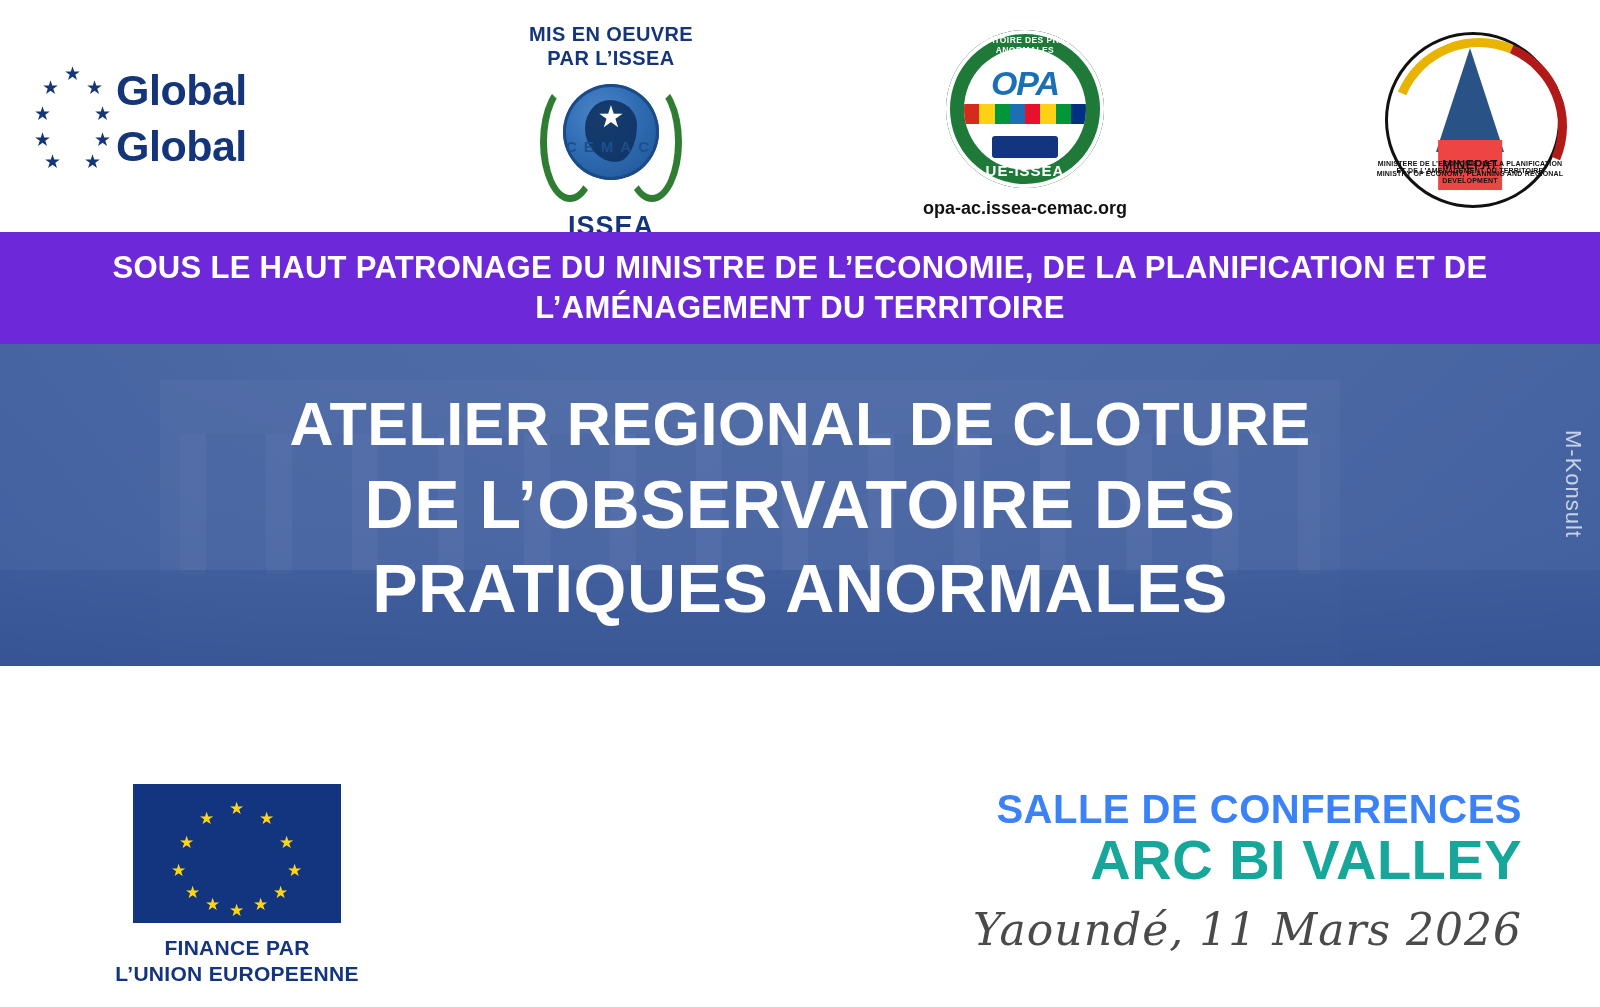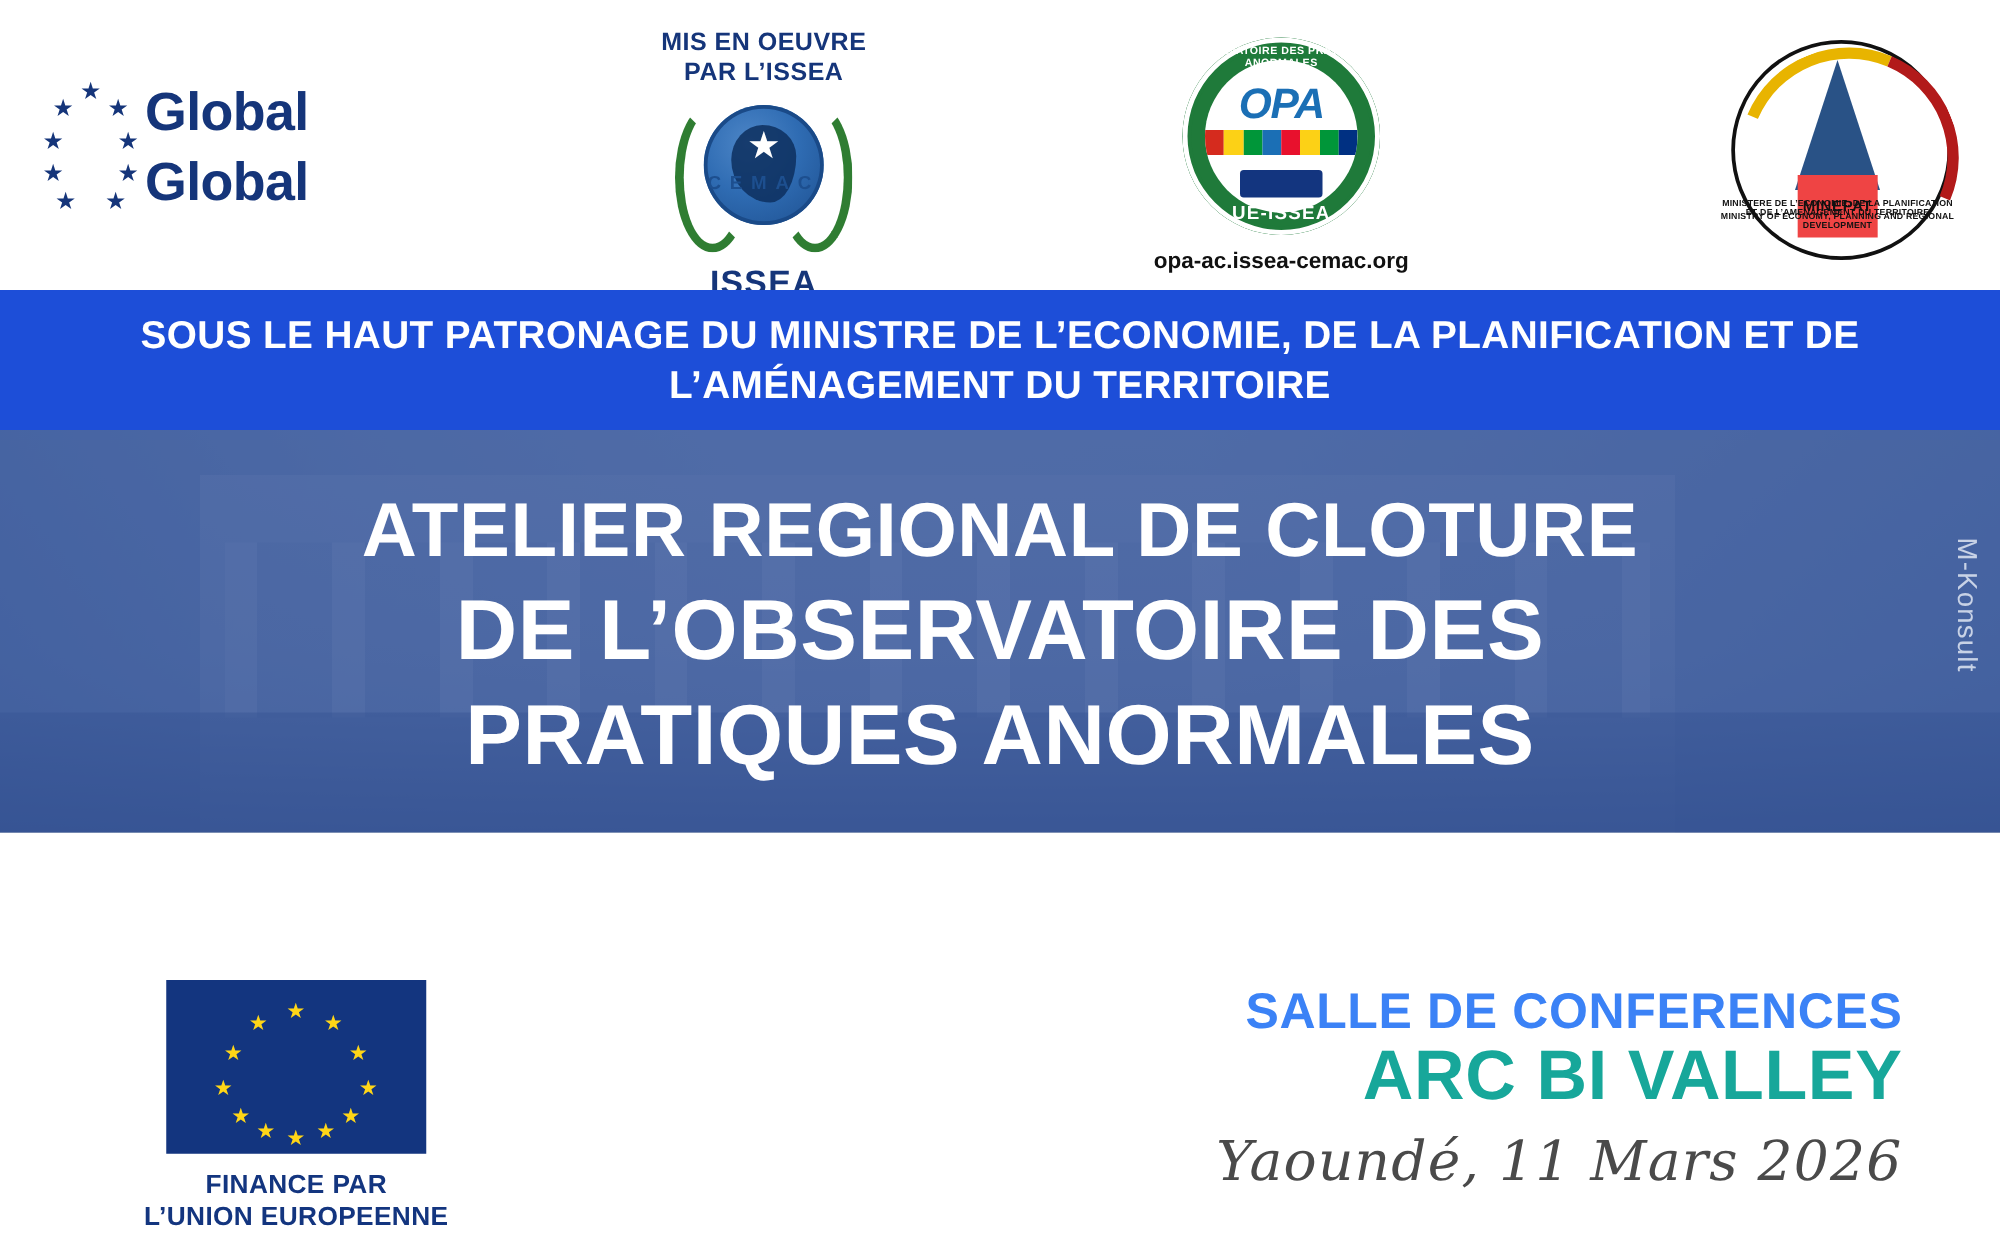--- a/index.html
+++ b/index.html
@@ -255,21 +255,21 @@
   }
   .minepat-text-top { top: 132px; }
   .minepat-text-bot { top: 142px; }
 
   
   .green-band {
     position: absolute;
     left: 0; top: 232px;
     width: 1600px;
     height: 112px;
-    background: #1d4ed8;
+    background: #6d28d9;
     display: flex;
     align-items: center;
     justify-content: center;
   }
   .green-band-text {
     color: #ffffff;
     font-weight: bold;
     font-size: 31px;
     line-height: 40px;
     text-align: center;

